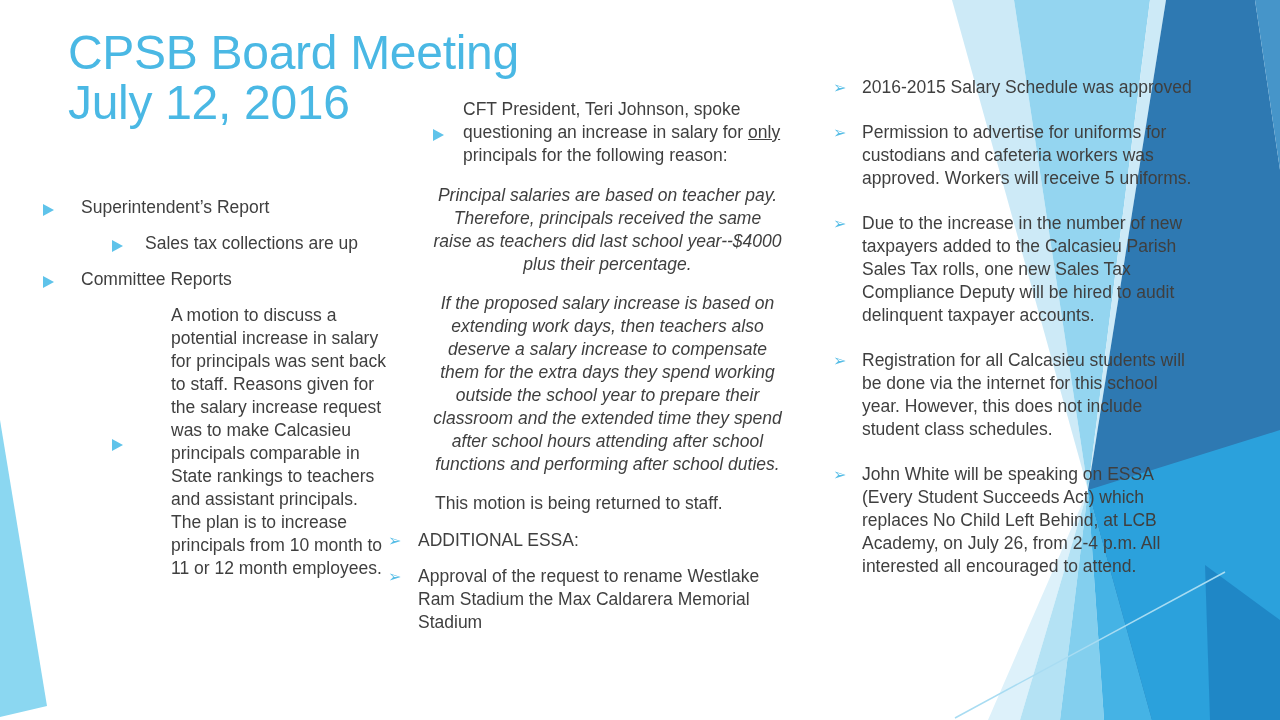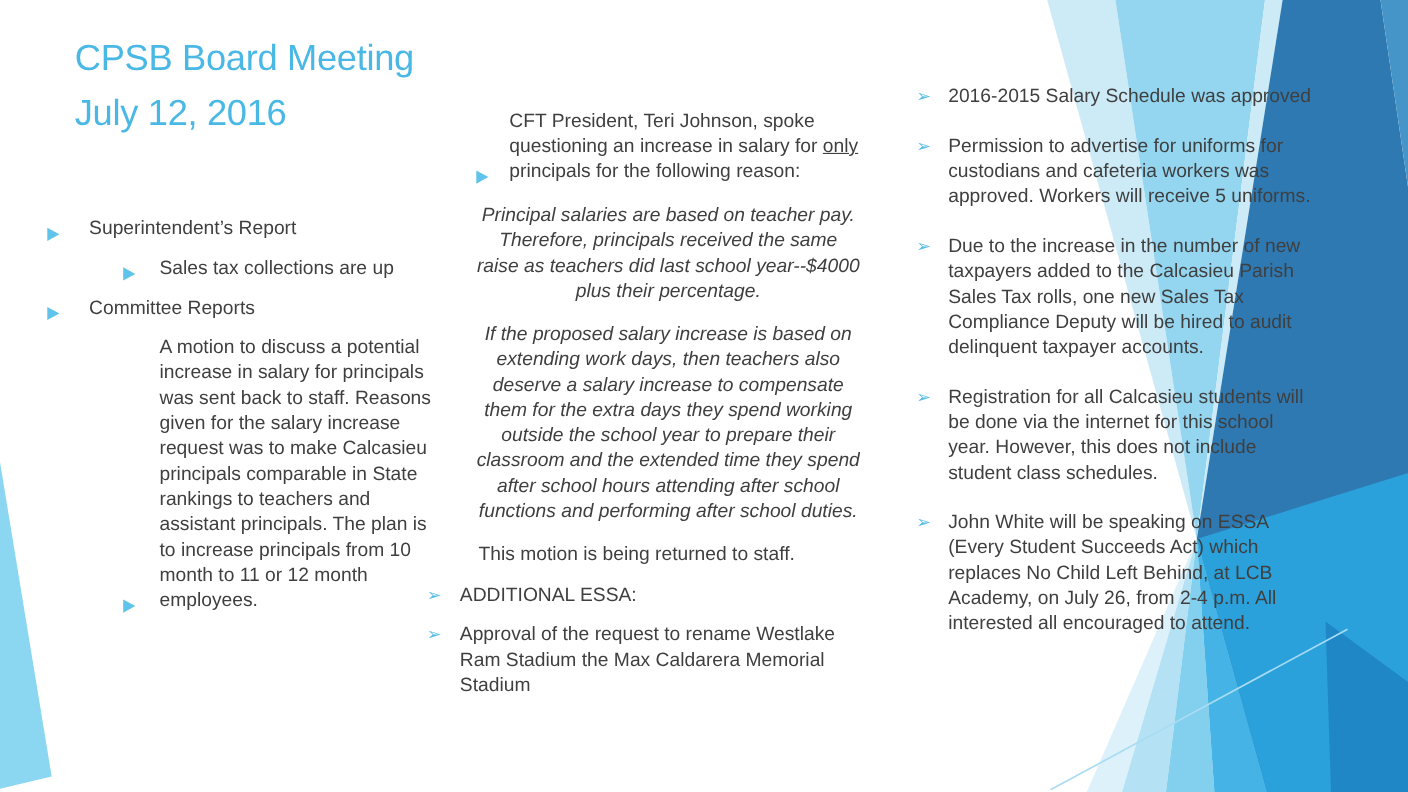--- a/index.html
+++ b/index.html
@@ -6,40 +6,40 @@
   body{
     width:1280px;height:720px;position:relative;overflow:hidden;
     background:#ffffff;
     font-family:"Liberation Sans","DejaVu Sans",sans-serif;
     color:#3f3f3f;
   }
   .decor{position:absolute;top:0;left:0;width:1280px;height:720px;pointer-events:none;}
 
   .title{
     position:absolute;left:68px;top:28px;width:560px;
-    font-size:33px;line-height:50px;color:#4ab8e4;letter-spacing:-0.3px;
+    font-size:48px;line-height:50px;color:#4ab8e4;letter-spacing:-0.3px;
   }
 
   .col{position:absolute;font-size:17.5px;line-height:23px;}
   #left-col{left:40px;top:196px;width:352px;}
   #mid-col{left:388px;top:98px;width:394px;}
   #right-col{left:833px;top:76px;width:366px;}
 
-  .li{display:flex;align-items:flex-end;}
+  .li{display:flex;align-items:center;}
   .tri{
     width:0;height:0;flex:none;margin-top:5px;
     border-top:6.5px solid transparent;border-bottom:6.5px solid transparent;
     border-left:11px solid #5fc3ea;
   }
   
   #left-col .l1{padding-left:3px;margin-bottom:13px;}
   #left-col .l1 .tri{margin-right:27px;}
   #left-col .l2{padding-left:72px;margin-bottom:13px;}
   #left-col .l2 .tri{margin-right:22px;}
-  #left-col .l2:last-child{margin-bottom:0;}
+  #left-col .l2:last-child{margin-bottom:0;gap:26px;}
 
   
   #mid-col .b1{padding-left:45px;margin-bottom:17px;}
   #mid-col .b1 .tri{margin-right:19px;}
   .quote{margin:0 0 16px 45px;font-style:italic;text-align:center;}
   .note{margin:0 0 14px 47px;}
   .arrow-li{display:flex;align-items:flex-start;margin-bottom:13px;}
   .arrow{
     flex:none;width:30px;font-size:16px;line-height:23px;color:#56bde6;
     font-family:"DejaVu Sans",sans-serif;

